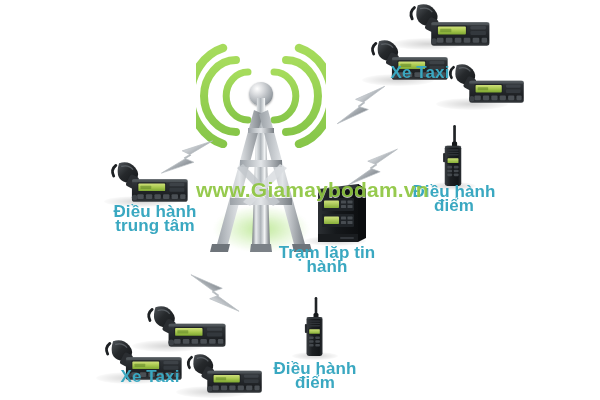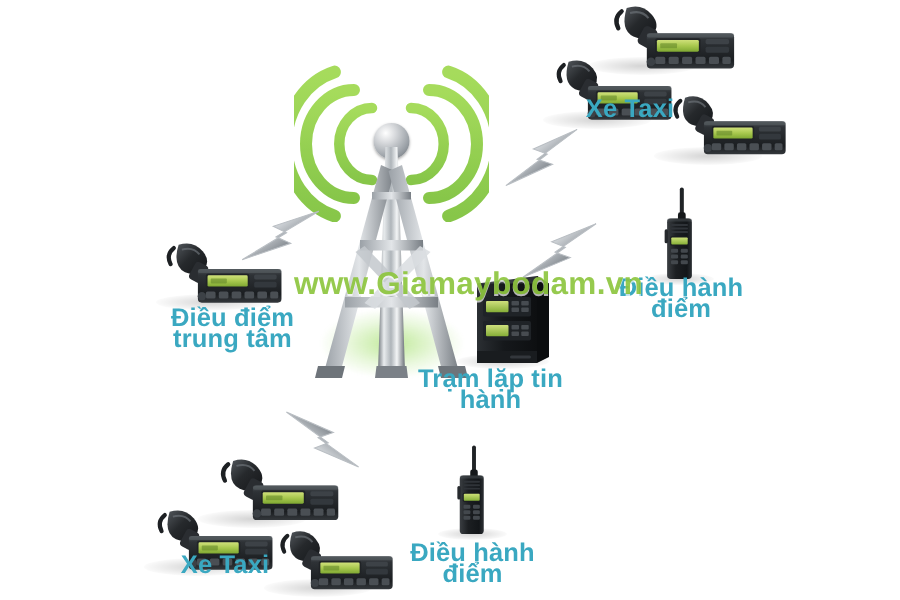--- a/index.html
+++ b/index.html
@@ -318,17 +318,17 @@
       </svg>
 
     <div class="lbl" style="left:100px;top:370px;width:100px;">Xe Taxi</div>
   </div>
 
   <div>
     <div class="shadow" style="left:104px;top:196px;width:74px;height:11px;"></div>
     <svg class="mob" style="left:106px;top:160px;width:84px;height:45px;">
         <use href="#sym-mobile"></use>
       </svg>
-    <div class="lbl" style="left:101px;top:205px;width:108px;">Điều điểm
+    <div class="lbl" style="left:101px;top:205px;width:108px;">Điều hành
 trung tâm</div>
   </div>
 
 </div>
 
 </body></html>

